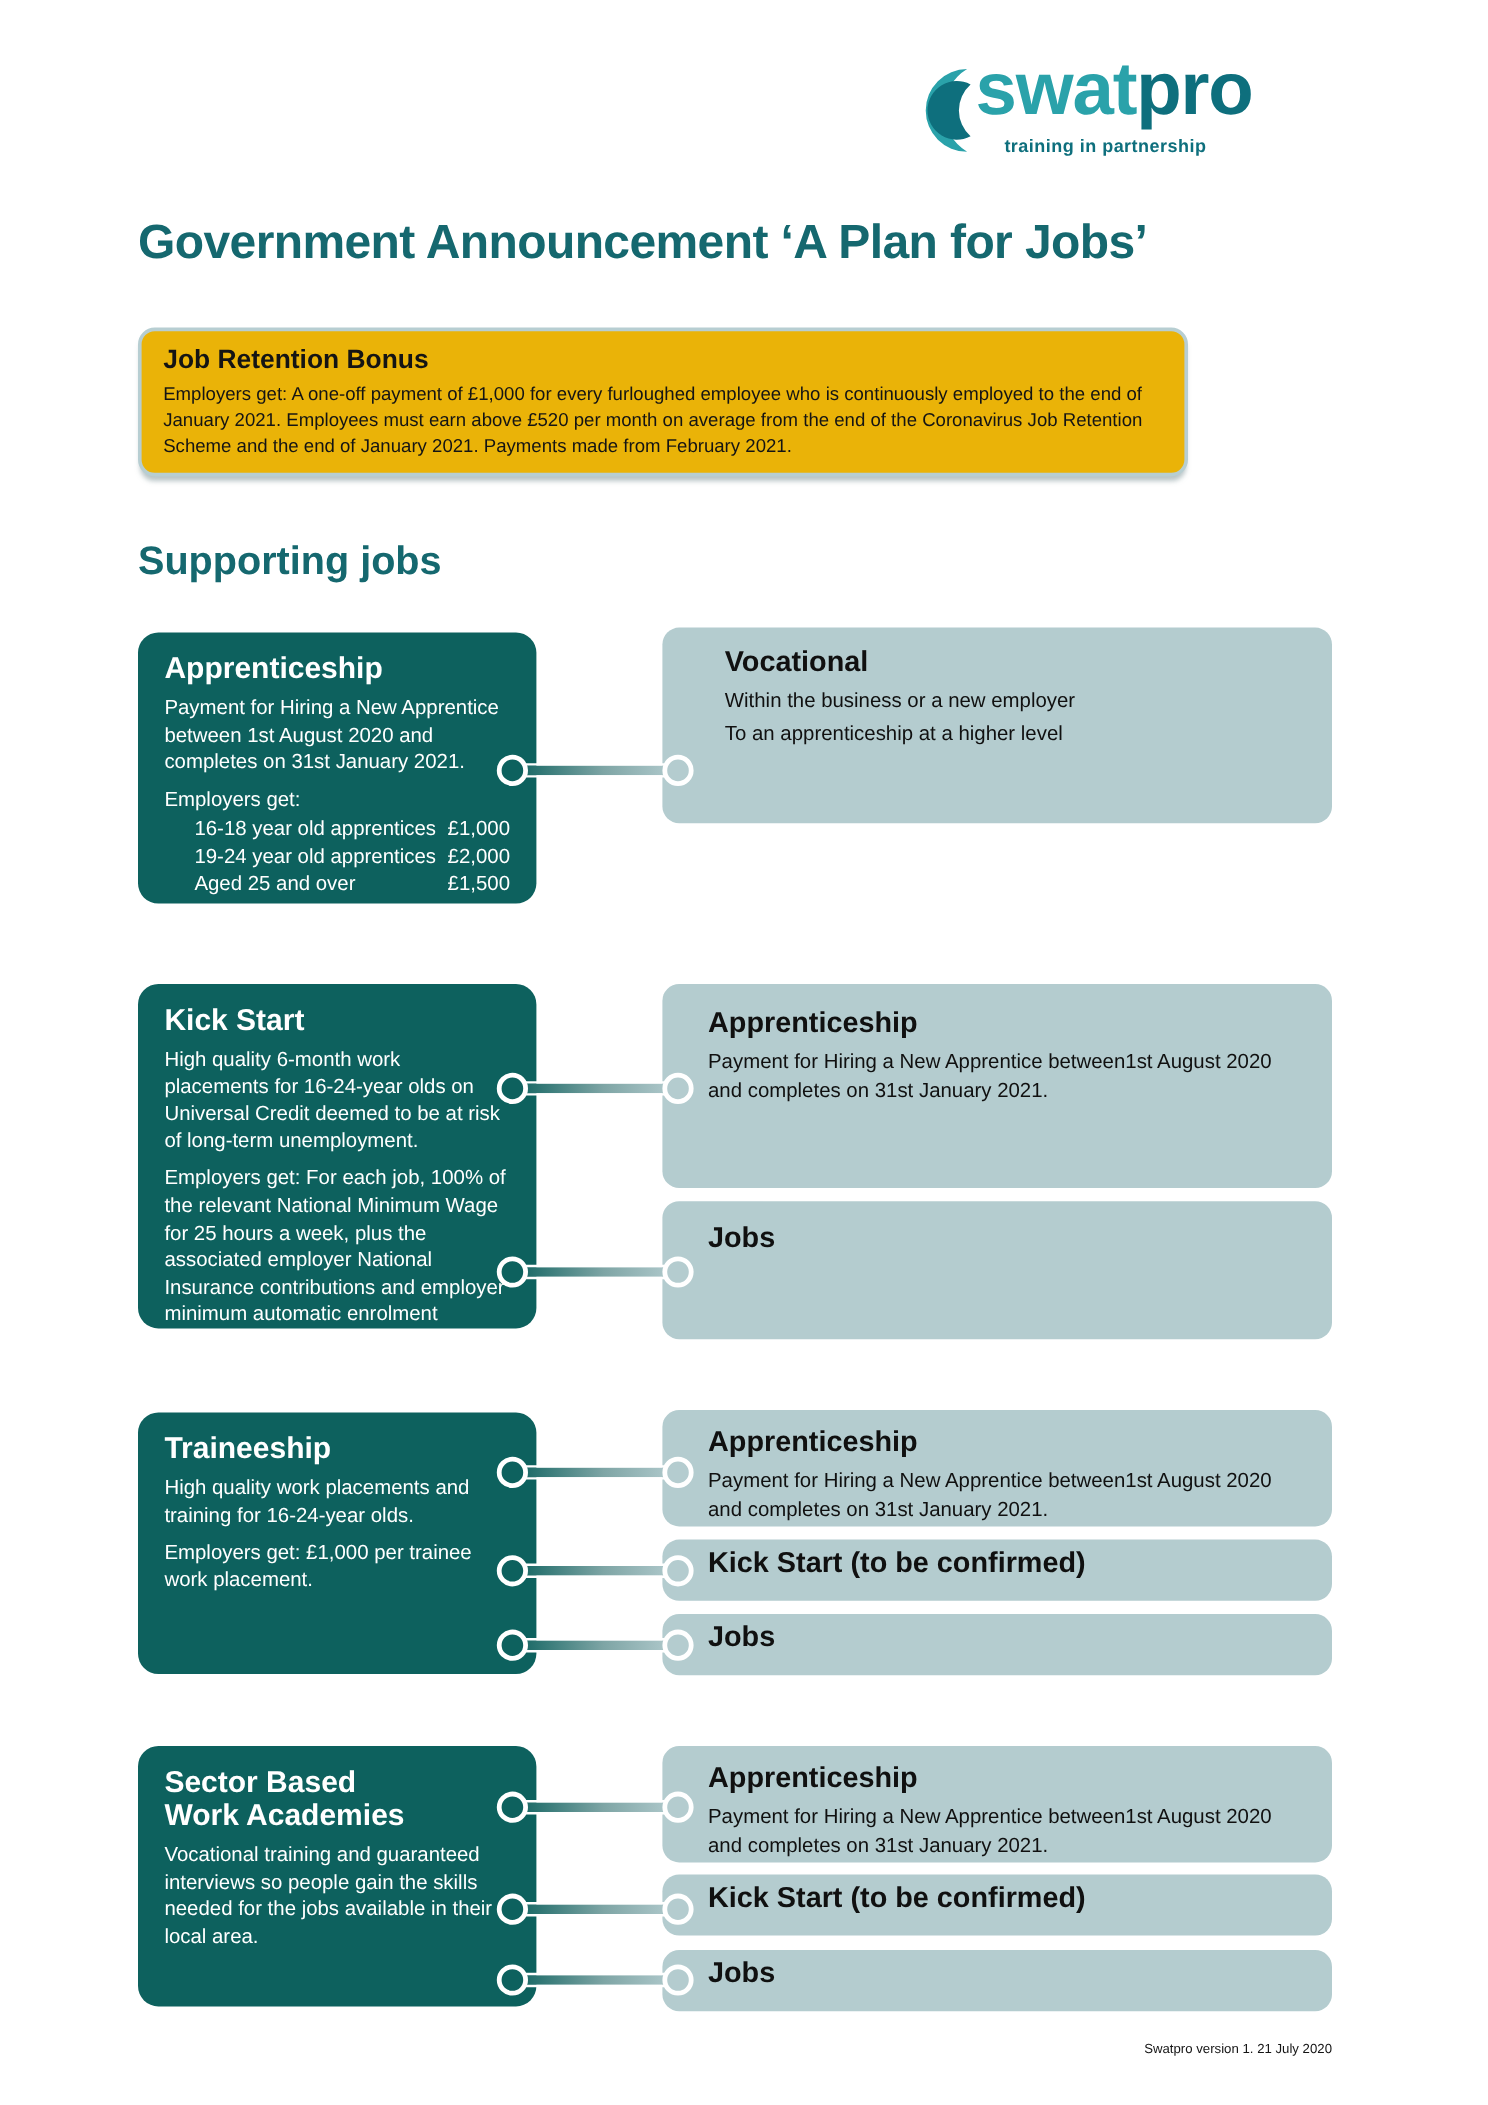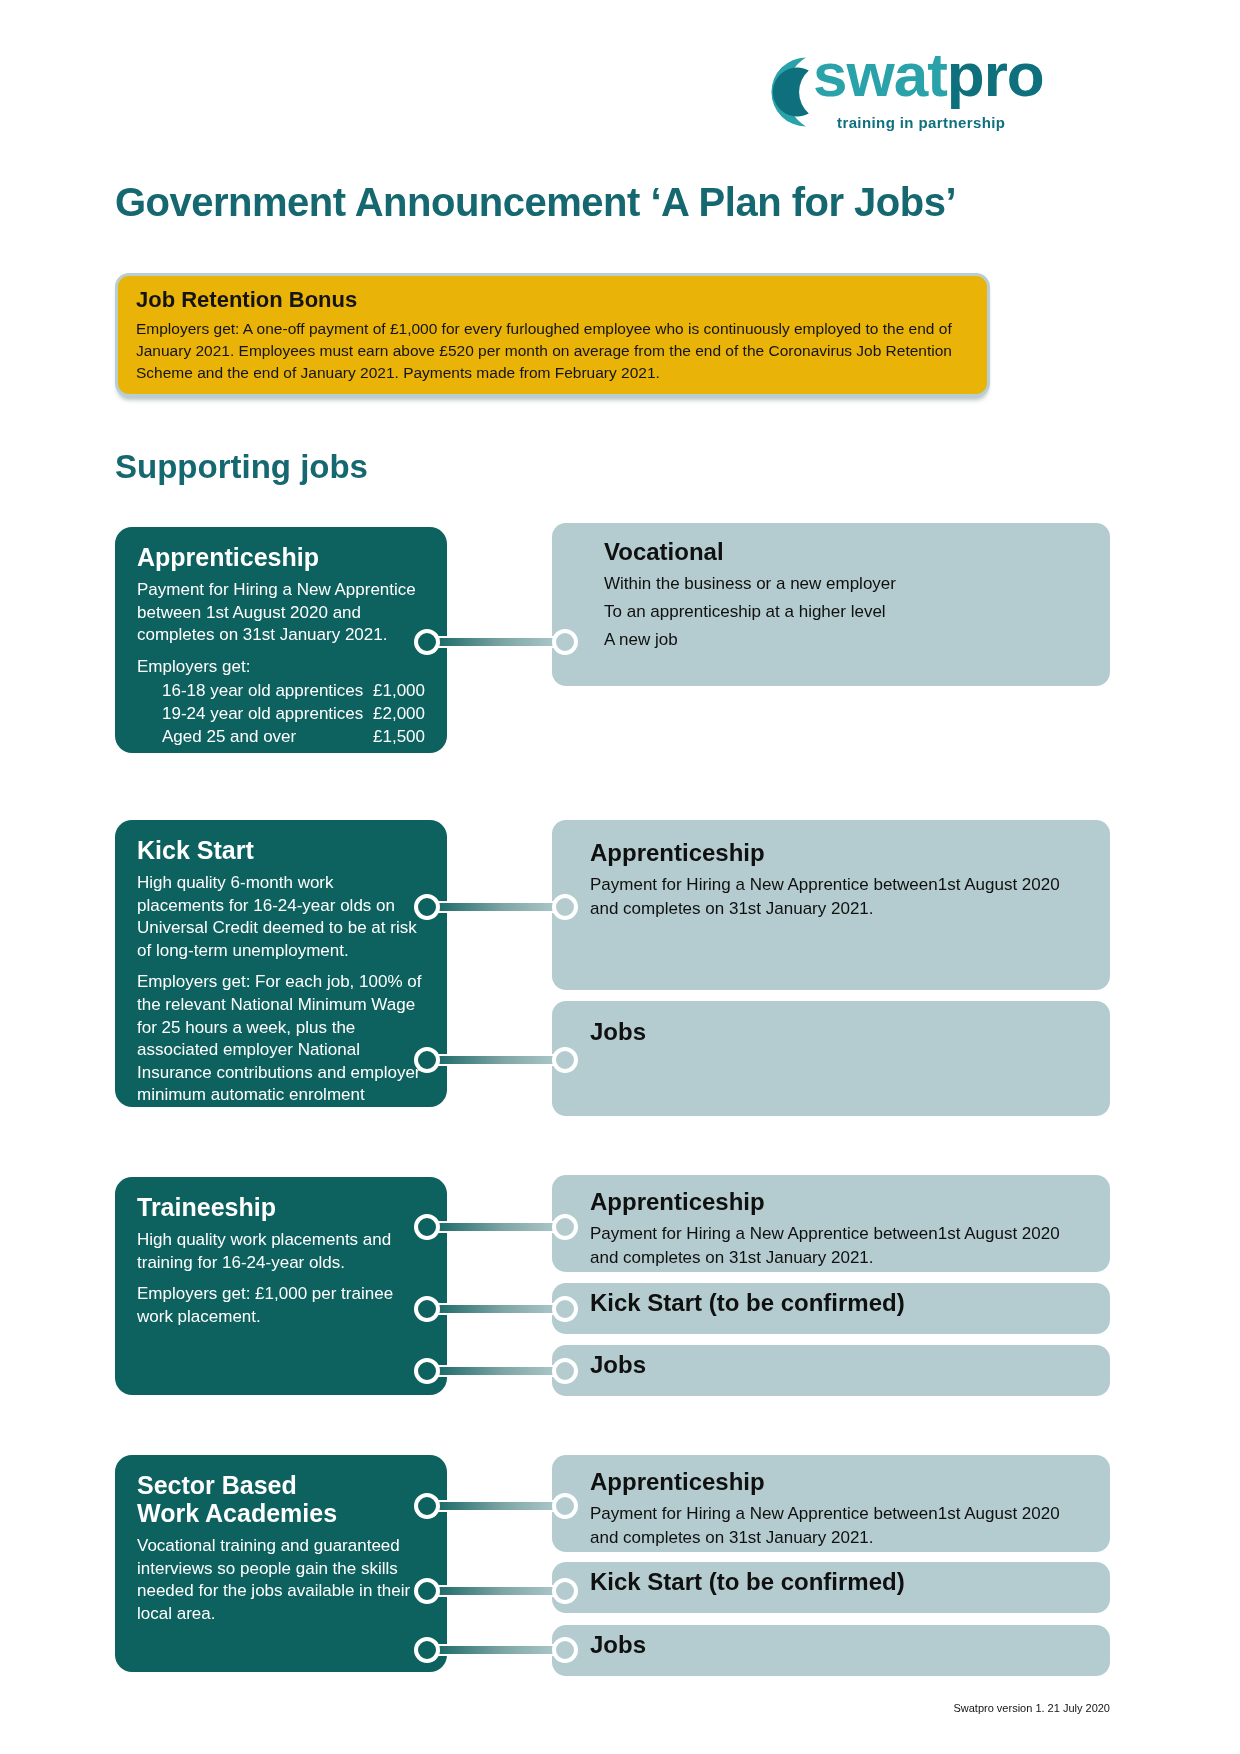--- a/index.html
+++ b/index.html
@@ -107,21 +107,20 @@
         <span>Aged 25 and over</span>
         <span>£1,500</span>
       </div>
     </div>
   </div>
 
   <div class="light-card" style="top:523px;height:163px;padding-left:52px;">
     <h3>Vocational</h3>
     <p>Within the business or a new employer</p>
     <p>To an apprenticeship at a higher level</p>
-    <p>A new job</p>
   </div>
 
   <div class="connector" style="top:629px;">
     <div class="bar"></div>
     <div class="dot left"></div>
     <div class="dot right"></div>
   </div>
 
   <div class="dark-card" style="top:820px;height:287px;">
     <h3>Kick Start</h3>

